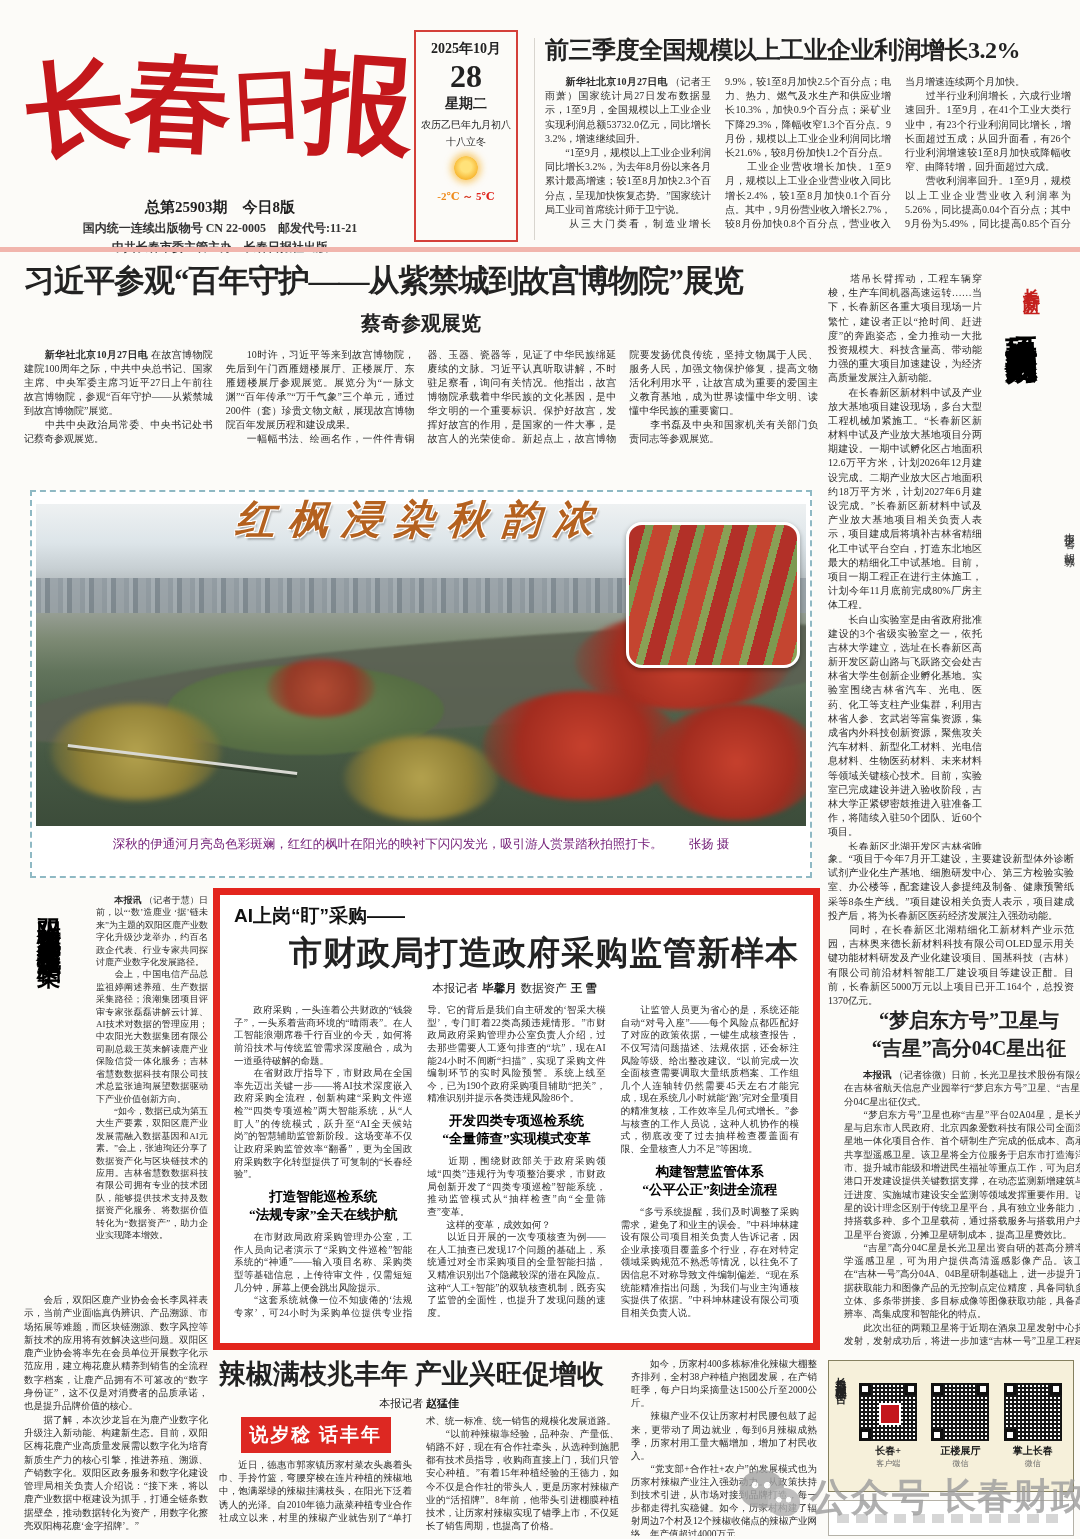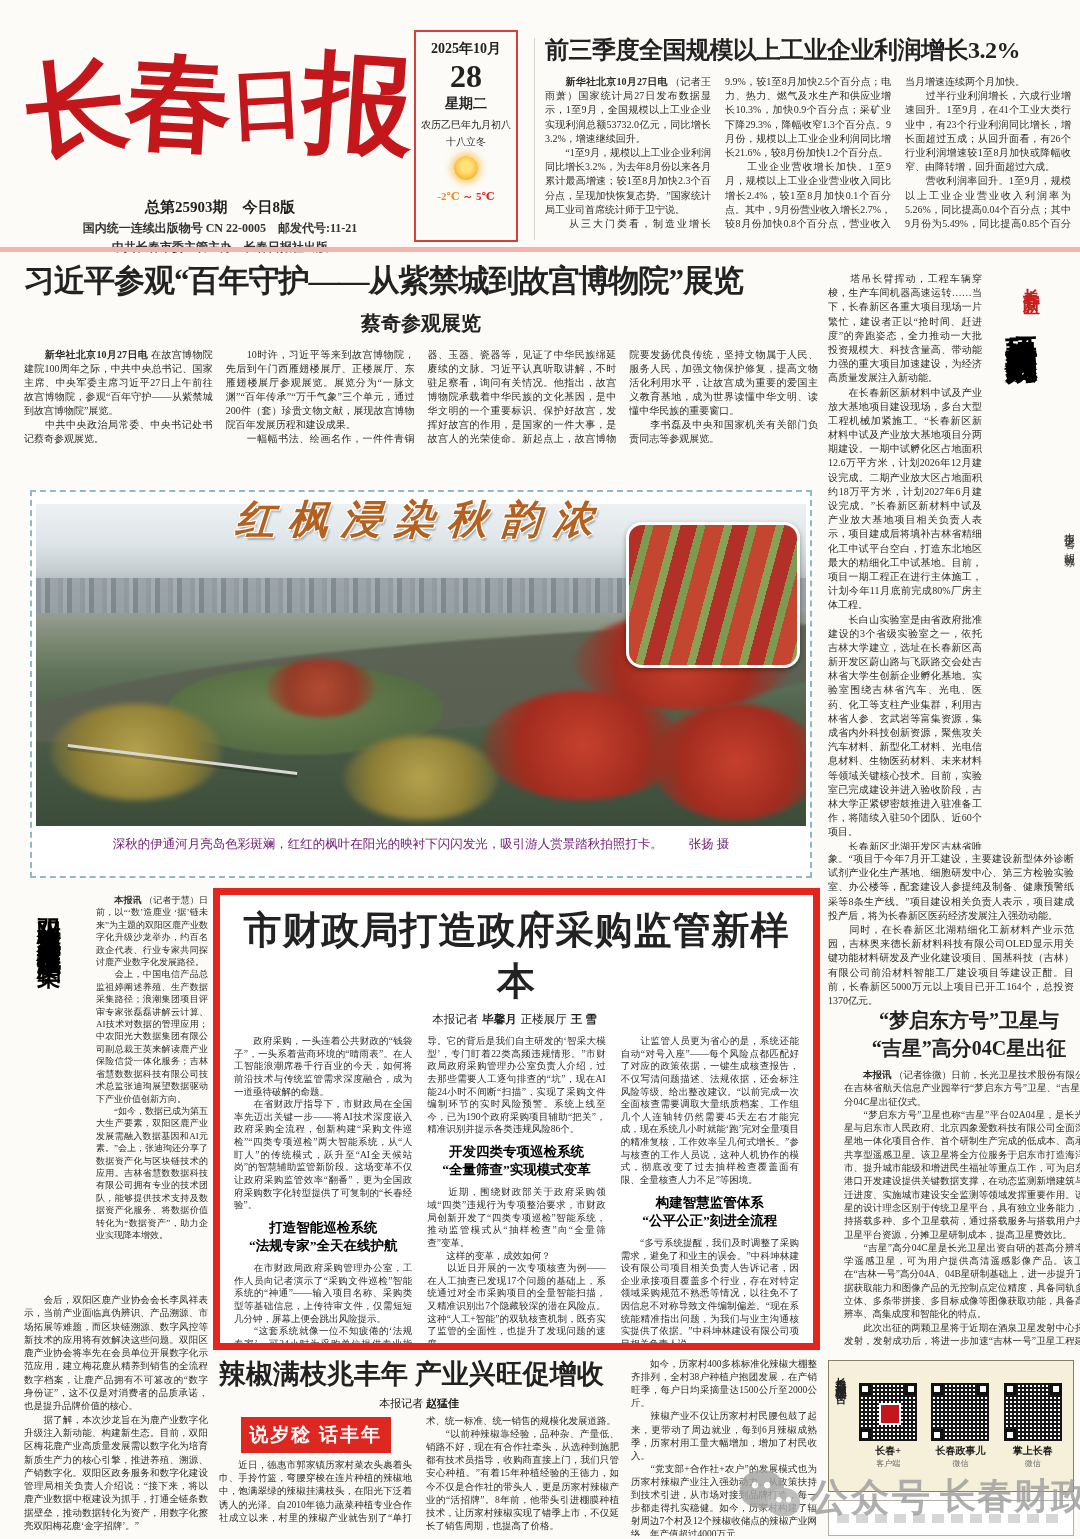--- a/index.html
+++ b/index.html
@@ -74,21 +74,21 @@
   
   .deer{left:22px;top:886px;width:190px;height:652px;overflow:hidden;}
   .vert{writing-mode:vertical-rl;}
   .deer-title{position:absolute;left:12px;top:14px;height:400px;font-size:24px;font-weight:900;letter-spacing:3px;line-height:1.25;color:#000;}
   .deer-col{position:absolute;left:74px;top:8px;width:112px;height:396px;font-size:9px;line-height:1.38;overflow:hidden;color:#2c2c2c;}
   .deer-wide{position:absolute;left:2px;top:408px;width:184px;height:240px;font-size:9.5px;line-height:1.4;overflow:hidden;color:#2c2c2c;}
 
   
   .redbox{left:213px;top:888px;width:607px;height:462px;border:7px solid #e3251d;box-sizing:border-box;background:#fff;padding:8px 14px;overflow:hidden;}
   .pk-kicker{font-family:"Liberation Sans","DejaVu Sans",sans-serif;font-size:19px;font-weight:bold;color:#111;}
-  .pk-title{font-size:38px;font-weight:900;text-align:center;margin-top:2px;letter-spacing:1px;}
+  .pk-title{font-size:33px;font-weight:900;text-align:right;margin-top:2px;letter-spacing:1px;}
   .pk-byline{text-align:center;font-size:11.5px;margin-top:5px;color:#222;}
   .pk-byline b{margin:0 4px;}
   .pk-cols{margin-top:8px;height:318px;column-count:3;column-gap:15px;overflow:hidden;}
   .pk-cols p{margin:0;font-size:9.5px;line-height:1.33;color:#2c2c2c;}
   .pk-cols h4{margin:7px 0;font-size:13.5px;font-weight:900;text-align:center;line-height:1.35;break-inside:avoid;color:#000;}
 
   
   .chili{left:213px;top:1356px;width:607px;height:182px;overflow:hidden;}
   .chili-left{position:absolute;left:6px;top:0;width:400px;}
   .chili-title{font-size:27px;font-weight:900;text-align:left;white-space:nowrap;}
@@ -210,22 +210,23 @@
   <div class="abs deer">
     <div class="vert deer-title">双阳梅花鹿将建立全流程数字档案</div>
     <div class="deer-col just pre"><b>　　本报讯</b> <span class="pre">（记者于慧）日前，以“‘数’造鹿业 ‘据’链未来”为主题的双阳区鹿产业数字化升级沙龙举办，约百名政企代表、行业专家共同探讨鹿产业数字化发展路径。
 　　会上，中国电信产品总监祖婷阐述养殖、生产数据采集路径；浪潮集团项目评审专家张磊磊讲解云计算、AI技术对数据的管理应用；中农阳光大数据集团有限公司副总裁王英来解读鹿产业保险信贷一体化服务；吉林省慧数数据科技有限公司技术总监张迪珣展望数据驱动下产业价值创新方向。
 　　“如今，数据已成为第五大生产要素，双阳区鹿产业发展需融入数据基因和AI元素。”会上，张迪珣还分享了数据资产化与区块链技术的应用。吉林省慧数数据科技有限公司拥有专业的技术团队，能够提供技术支持及数据资产化服务、将数据价值转化为“数据资产”，助力企业实现降本增效。</span></div>
     <div class="deer-wide just pre">　　会后，双阳区鹿产业协会会长李凤祥表示，当前产业面临真伪辨识、产品溯源、市场拓展等难题，而区块链溯源、数字风控等新技术的应用将有效解决这些问题。双阳区鹿产业协会将率先在会员单位开展数字化示范应用，建立梅花鹿从精养到销售的全流程数字档案，让鹿产品拥有不可篡改的“数字身份证”，这不仅是对消费者的品质承诺，也是提升品牌价值的核心。
 　　据了解，本次沙龙旨在为鹿产业数字化升级注入新动能、构建新生态。目前，双阳区梅花鹿产业高质量发展需以数字化为培育新质生产力的核心引擎，推进养殖、溯源、产销数字化。双阳区政务服务和数字化建设管理局相关负责人介绍说：“接下来，将以鹿产业数据中枢建设为抓手，打通全链条数据壁垒，推动数据转化为资产，用数字化擦亮双阳梅花鹿‘金字招牌’。”</div>
   </div>
 
   <div class="abs redbox">
+    <div class="pk-kicker">AI上岗“盯”采购——</div>
     <div class="pk-title">市财政局打造政府采购监管新样本</div>
-    <div class="pk-byline"><span>本报记者</span><b>毕馨月</b><span>正楼展厅</span><b>王 雪</b></div>
+    <div class="pk-byline"><span>本报记者</span><b>毕馨月</b><span>数据资产</span><b>王 雪</b></div>
     <div class="pk-cols just">
       <p class="pre">　　政府采购，一头连着公共财政的“钱袋子”，一头系着营商环境的“晴雨表”。在人工智能浪潮席卷千行百业的今天，如何将前沿技术与传统监管需求深度融合，成为一道亟待破解的命题。
 　　在省财政厅指导下，市财政局在全国率先迈出关键一步——将AI技术深度嵌入政府采购全流程，创新构建“采购文件巡检”“四类专项巡检”两大智能系统，从“人盯人”的传统模式，跃升至“AI全天候站岗”的智慧辅助监管新阶段。这场变革不仅让政府采购监管效率“翻番”，更为全国政府采购数字化转型提供了可复制的“长春经验”。</p>
       <h4 class="pre">打造智能巡检系统
 “法规专家”全天在线护航</h4>
       <p class="pre">　　在市财政局政府采购管理办公室，工作人员向记者演示了“采购文件巡检”智能系统的“神通”——输入项目名称、采购类型等基础信息，上传待审文件，仅需短短几分钟，屏幕上便会跳出风险提示。
 　　“这套系统就像一位不知疲倦的‘法规专家’，可24小时为采购单位提供专业指导。它的背后是我们自主研发的‘智采大模型’，专门盯着22类高频违规情形。”市财政局政府采购管理办公室负责人介绍，过去那些需要人工逐句排查的“坑”，现在AI能24小时不间断“扫描”，实现了采购文件编制环节的实时风险预警。系统上线至今，已为190个政府采购项目辅助“把关”，精准识别并提示各类违规风险86个。</p>
       <h4 class="pre">开发四类专项巡检系统
 “全量筛查”实现模式变革</h4>
       <p class="pre">　　近期，围绕财政部关于政府采购领域“四类”违规行为专项整治要求，市财政局创新开发了“四类专项巡检”智能系统，推动监管模式从“抽样检查”向“全量筛查”变革。
@@ -292,21 +293,21 @@
         </div>
       <div class="qr-name">长春+</div>
       <div class="qr-type">客户端</div>
     </div>
     <div class="qr-item">
       <div class="qr">
           <span class="fm tl"></span>
           <span class="fm tr"></span>
           <span class="fm bl"></span>
         </div>
-      <div class="qr-name">长春政事儿</div>
+      <div class="qr-name">正楼展厅</div>
       <div class="qr-type">微信</div>
     </div>
     <div class="qr-item">
       <div class="qr">
           <span class="fm tl"></span>
           <span class="fm tr"></span>
           <span class="fm bl"></span>
         </div>
       <div class="qr-name">掌上长春</div>
       <div class="qr-type">微信</div>

